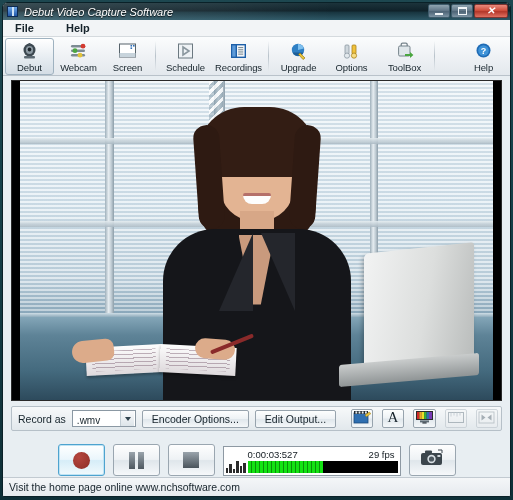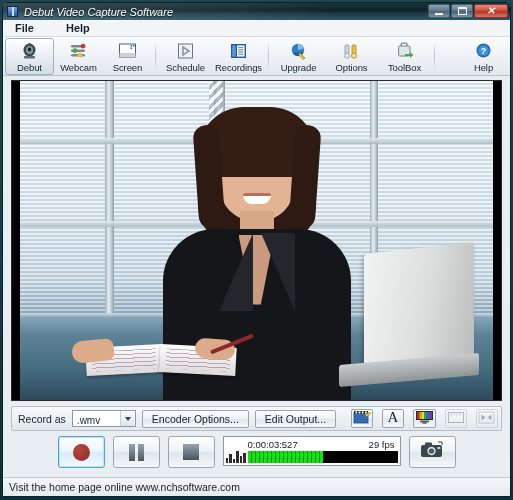--- a/index.html
+++ b/index.html
@@ -336,21 +336,21 @@
     background: linear-gradient(180deg,#fdfefe 0%,#eef2f5 48%,#e0e7ec 52%,#f4f7f9 100%);
     display:flex; align-items:center; justify-content:center;
     margin-left: 3px;
   }
   .icon-btn.dim { border-color:#c3cbd1; background:linear-gradient(180deg,#f6f8f9,#e9edf0); opacity:0.75; }
 
   
   .transport {
     margin: 5px 8px 0 8px;
     height: 40px;
-    display:flex; align-items:flex-start; justify-content:center;
+    display:flex; align-items:flex-end; justify-content:center;
     gap: 8px;
   }
   .big-btn {
     width: 47px; height: 32px;
     border: 1px solid #9aa6b0; border-radius: 3px;
     background: linear-gradient(180deg,#fefefe 0%,#eef2f5 48%,#dfe6eb 52%,#f6f8fa 100%);
     display:flex; align-items:center; justify-content:center;
   }
   .big-btn.sel {
     border: 1px solid #4ea3cf;

